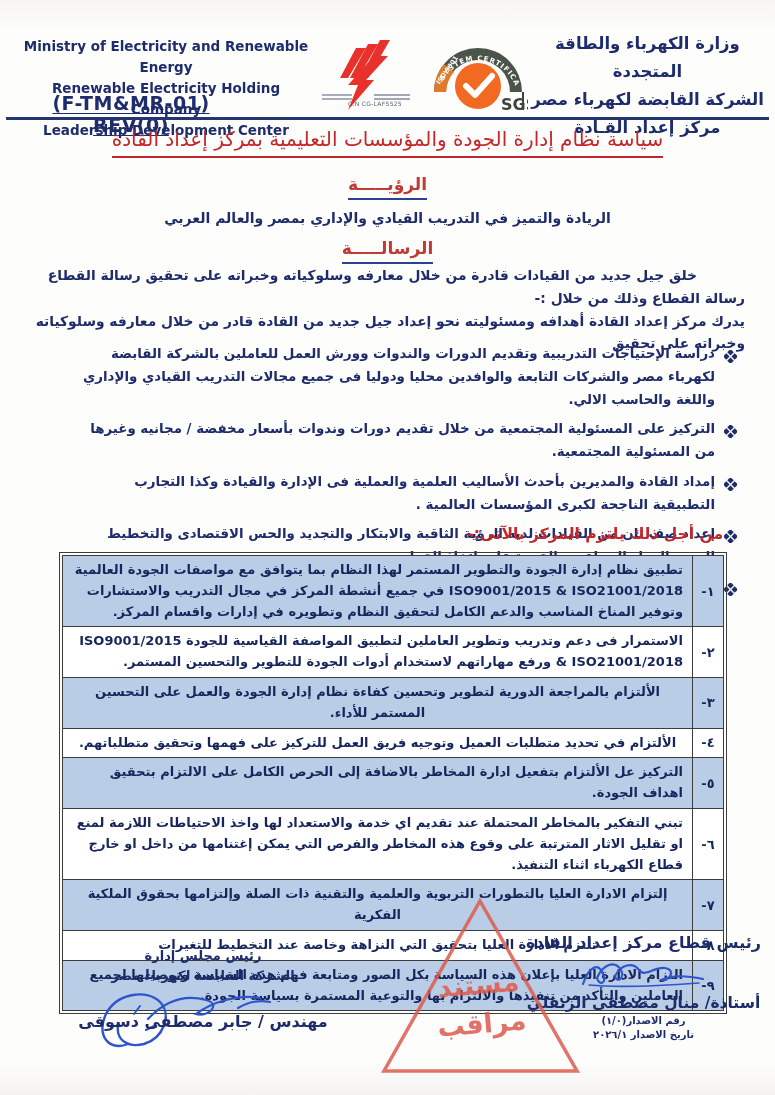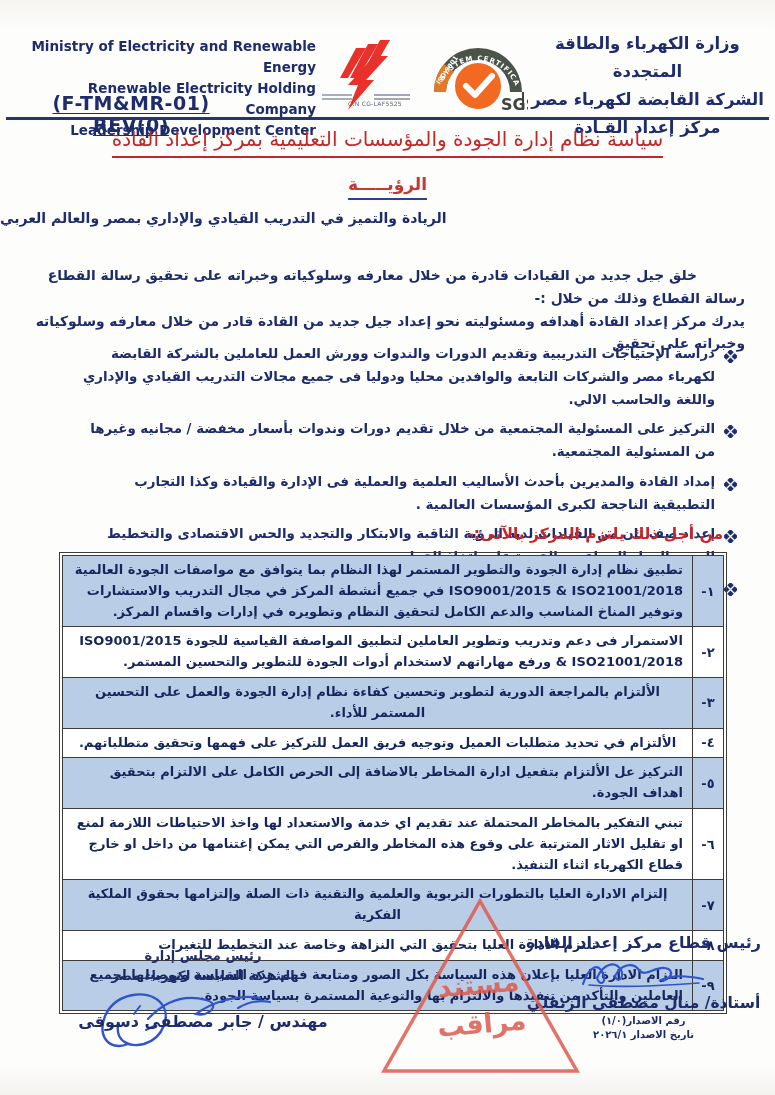--- a/index.html
+++ b/index.html
@@ -3,41 +3,41 @@
 <meta charset="utf-8">
 <style>
   html,body{margin:0;padding:0;background:#e8e8e6;}
   .page{
     position:relative;width:775px;height:1095px;margin:0 auto;
     background:linear-gradient(180deg,#f6f5f2 0%,#fdfdfc 3%,#fdfdfc 97%,#f4f3f0 100%);
     font-family:"DejaVu Sans","Liberation Sans",sans-serif;
     color:#1e2c6b;overflow:hidden;
   }
   
-  .hdr-en{position:absolute;left:16px;top:36px;width:300px;text-align:right;
+  .hdr-en{position:absolute;left:16px;top:36px;width:300px;text-align:center;
     font-weight:bold;font-size:13.5px;line-height:1.55;color:#1e2c6b;}
   .form-code{position:absolute;left:16px;top:92px;width:230px;text-align:center;
     font-weight:bold;font-size:19px;color:#1e2c6b;text-decoration:underline;
     text-underline-offset:3px;letter-spacing:.5px;}
   .hdr-ar{position:absolute;right:10px;top:30px;width:235px;text-align:center;direction:rtl;
     font-weight:bold;font-size:16.5px;line-height:1.7;color:#1e2c6b;}
   .logos{position:absolute;left:318px;top:40px;width:210px;height:72px;}
   .divider{position:absolute;left:6px;right:6px;top:117px;height:3px;background:#24356f;}
   .logo-caption{position:absolute;left:330px;top:100px;width:90px;text-align:center;
     font-size:6px;color:#57606f;letter-spacing:.3px;}
   
   .doc-title{position:absolute;top:127px;left:0;right:0;text-align:center;}
   .doc-title span{display:inline-block;font-size:20px;font-weight:normal;color:#c4272b;
     direction:rtl;border-bottom:2.5px solid #c4272b;padding-bottom:5px;}
   .sec-h{position:absolute;left:0;right:0;text-align:center;}
   .sec-h span{display:inline-block;font-size:17px;font-weight:bold;color:#c23a33;
     direction:rtl;border-bottom:2.5px solid #2c4193;padding-bottom:4px;}
   .vision-h{top:174px;}
   .mission-h{top:238px;}
-  .vision-t{position:absolute;top:210px;left:0;right:0;text-align:left;direction:rtl;
+  .vision-t{position:absolute;top:210px;left:0;right:0;text-align:center;direction:rtl;
     font-size:14px;font-weight:bold;color:#1e2c6b;}
   .mission-p{position:absolute;top:264px;right:30px;left:30px;direction:rtl;text-align:right;
     font-size:13.8px;font-weight:bold;line-height:1.65;color:#1e2c6b;}
   .mission-p .ind{padding-right:48px;}
   
   .bullets{position:absolute;top:331px;right:26px;left:60px;direction:rtl;margin:12px;padding:0;
     list-style:none;}
   .bullets li{display:flex;gap:8px;margin-bottom:7px;font-size:13.4px;font-weight:bold;
     line-height:1.7;color:#1e2c6b;text-align:right;}
   .bullets .dmark{flex:0 0 14px;padding-top:5px;}
@@ -130,20 +130,23 @@
 
   <div class="doc-title">
     <span>سياسة نظام إدارة الجودة والمؤسسات التعليمية بمركز إعداد القادة</span>
   </div>
 
   <div class="sec-h vision-h">
     <span>الرؤيـــــة</span>
   </div>
   <div class="vision-t">الريادة والتميز في التدريب القيادي والإداري بمصر والعالم العربي</div>
 
+  <div class="sec-h mission-h">
+    <span>الرسالـــــة</span>
+  </div>
 
   <div class="mission-p">
     <div class="ind">خلق جيل جديد من القيادات قادرة من خلال معارفه وسلوكياته وخبراته على تحقيق رسالة القطاع</div>
     <div>رسالة القطاع وذلك من خلال :-</div>
     <div>يدرك مركز إعداد القادة أهدافه ومسئوليته نحو إعداد جيل جديد من القادة قادر من خلال معارفه وسلوكياته وخبراته على تحقيق</div>
   </div>
 
   <ul class="bullets">
     <li>
       <span class="dmark">

